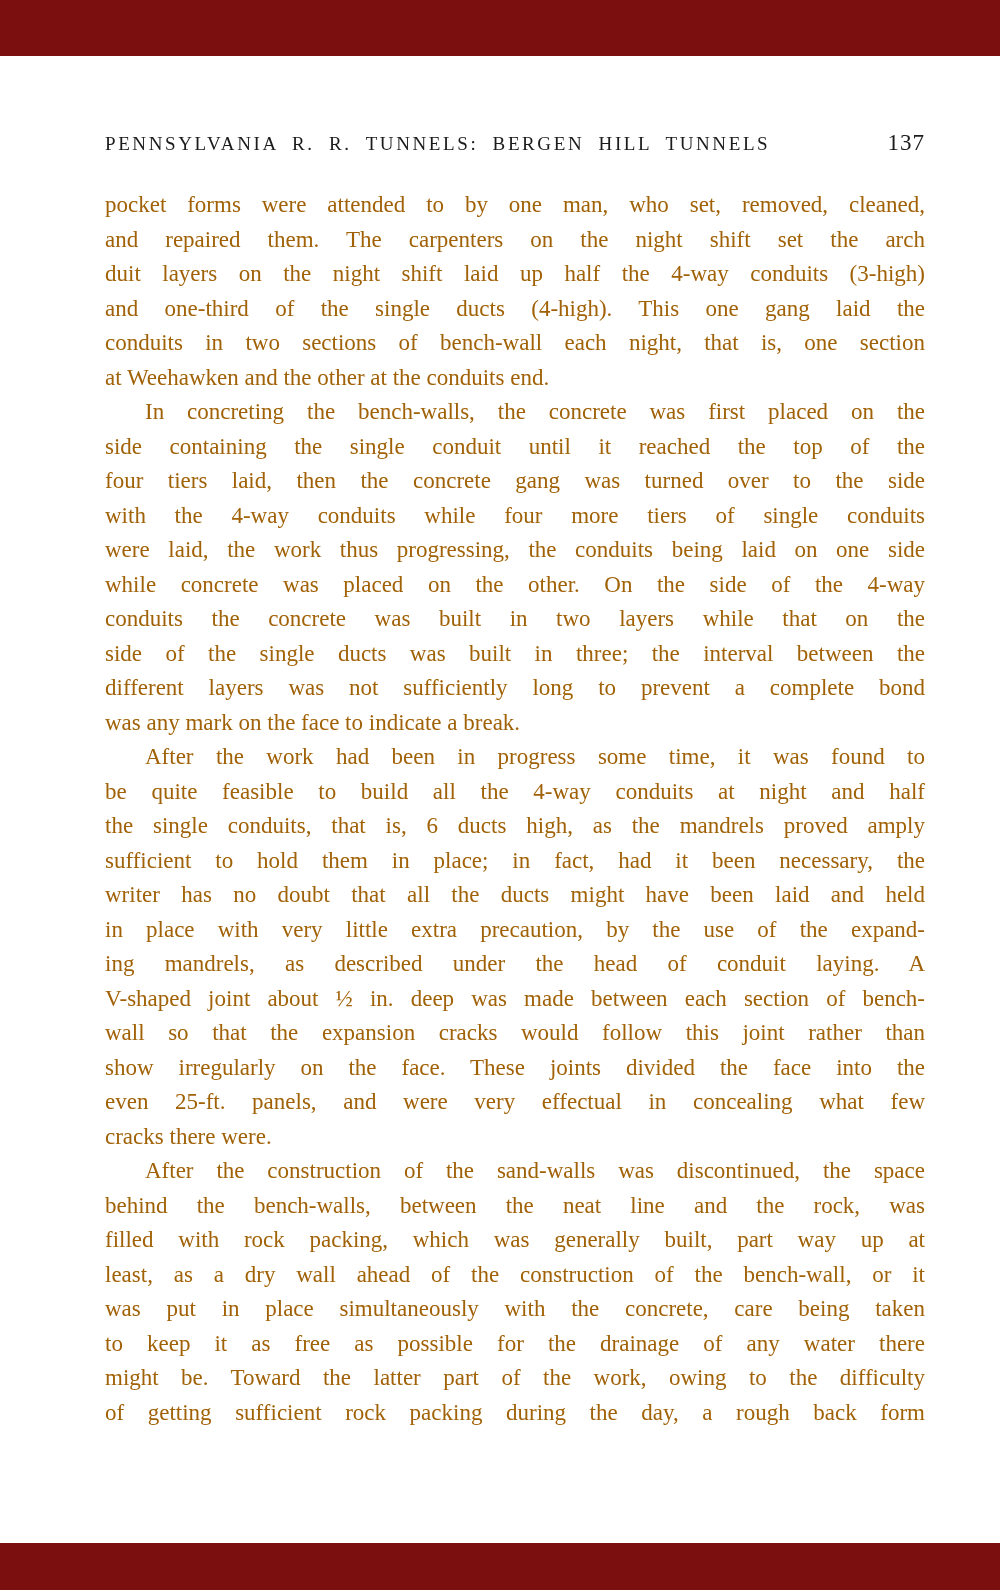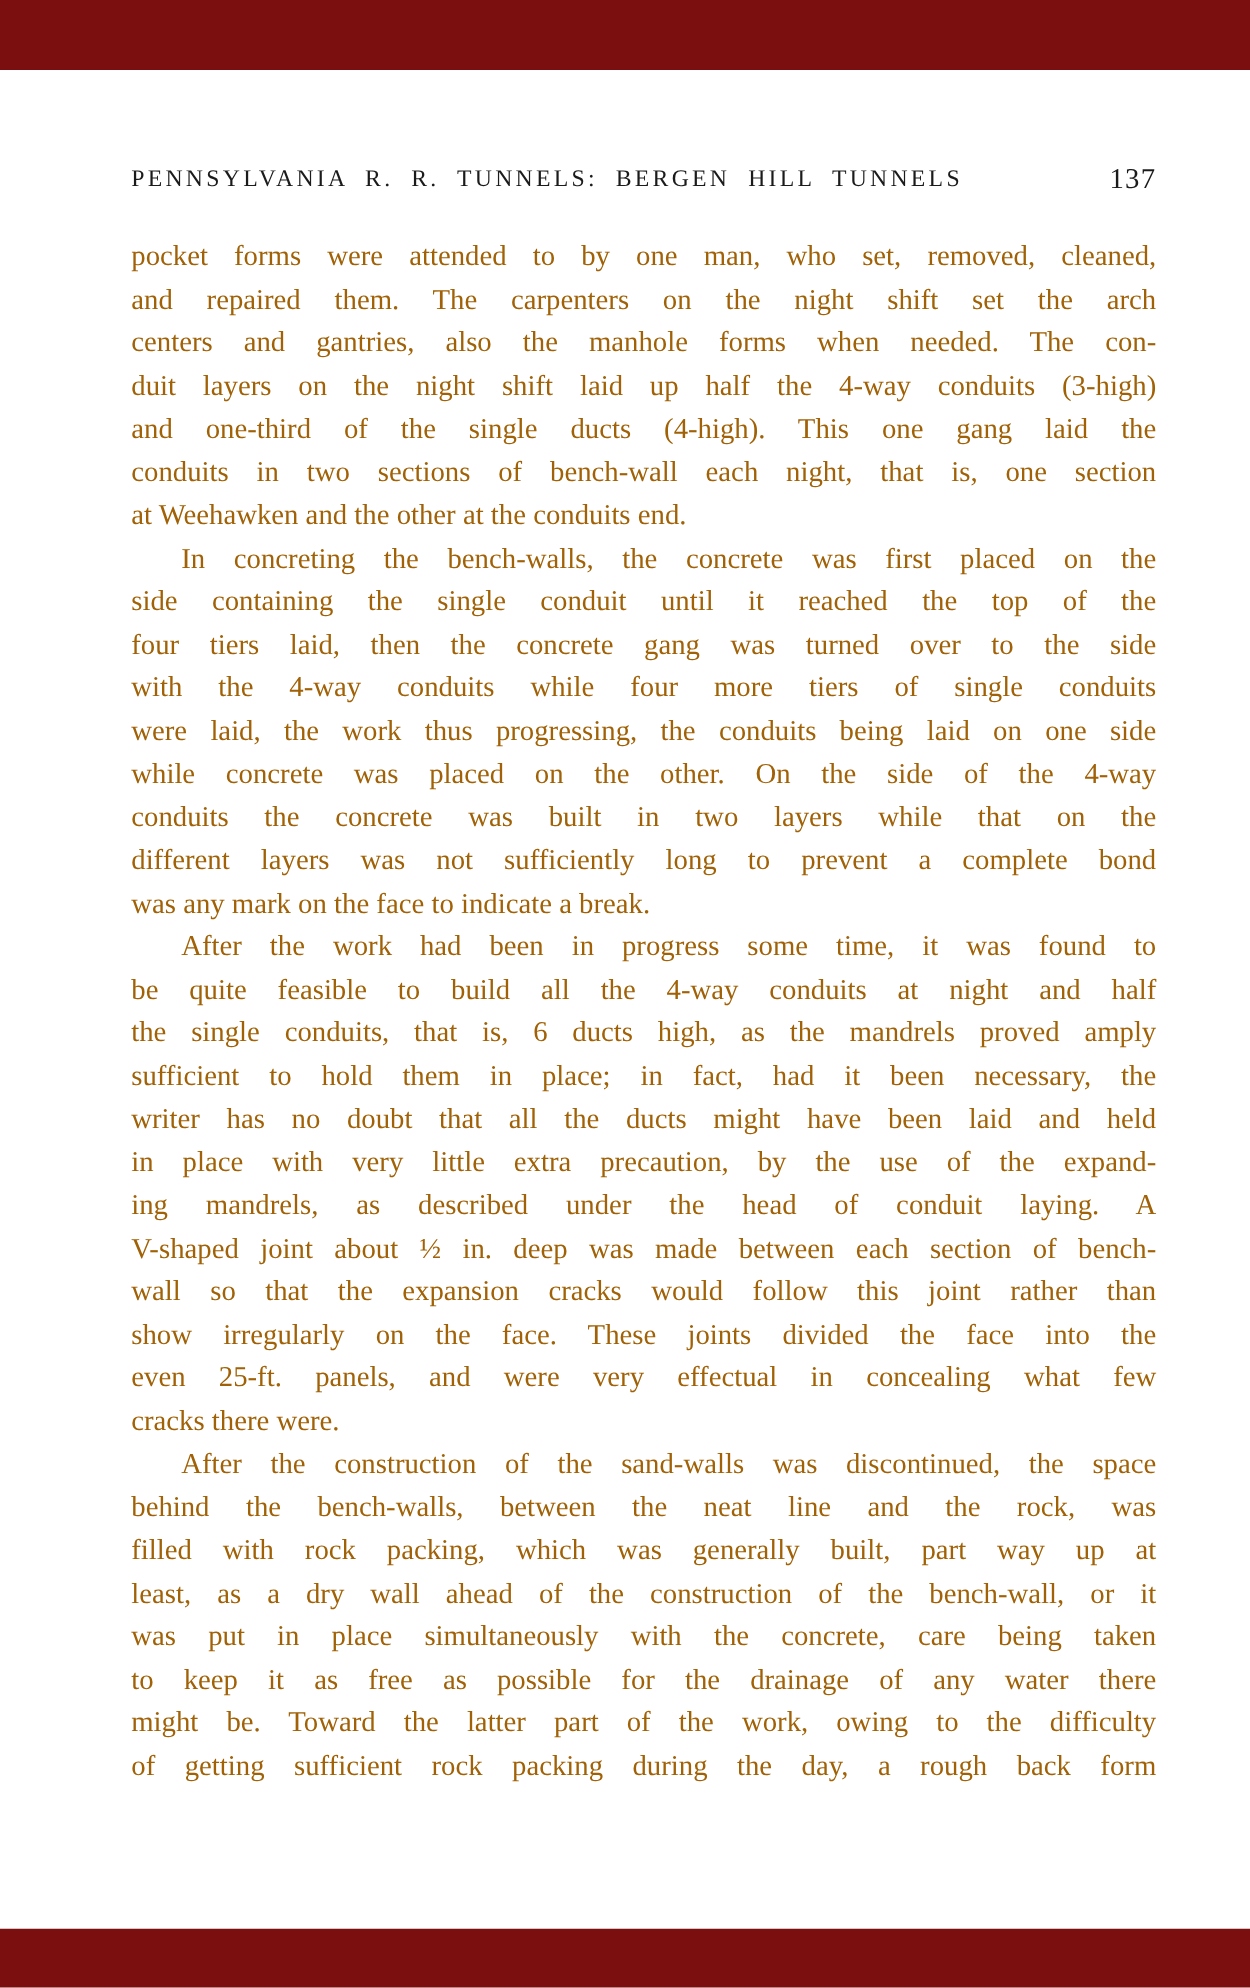--- a/index.html
+++ b/index.html
@@ -70,32 +70,32 @@
 <div id="edge-top" class="edge-bar" style="background: rgb(123, 14, 14);"></div>
 
 <div class="page-header" style="color: rgb(22, 22, 22);">
   <span class="running-title">PENNSYLVANIA R. R. TUNNELS: BERGEN HILL TUNNELS</span>
   <span class="page-number">137</span>
 </div>
 
 <div class="text-block" style="color: #a16207;">
     <div class="line">pocket forms were attended to by one man, who set, removed, cleaned,</div>
     <div class="line">and repaired them. The carpenters on the night shift set the arch</div>
-    <div class="line">centers and gantries, also the manhole forms when needed. The con-</div>
     <div class="line">duit layers on the night shift laid up half the 4-way conduits (3-high)</div>
     <div class="line">and one-third of the single ducts (4-high). This one gang laid the</div>
     <div class="line">conduits in two sections of bench-wall each night, that is, one section</div>
     <div class="line no-just">at Weehawken and the other at the conduits end.</div>
     <div class="line indent">In concreting the bench-walls, the concrete was first placed on the</div>
     <div class="line">side containing the single conduit until it reached the top of the</div>
     <div class="line">four tiers laid, then the concrete gang was turned over to the side</div>
     <div class="line">with the 4-way conduits while four more tiers of single conduits</div>
     <div class="line">were laid, the work thus progressing, the conduits being laid on one side</div>
     <div class="line">while concrete was placed on the other. On the side of the 4-way</div>
     <div class="line">conduits the concrete was built in two layers while that on the</div>
+    <div class="line">side of the single ducts was built in three; the interval between the</div>
     <div class="line">different layers was not sufficiently long to prevent a complete bond</div>
     <div class="line no-just">was any mark on the face to indicate a break.</div>
     <div class="line indent">After the work had been in progress some time, it was found to</div>
     <div class="line">be quite feasible to build all the 4-way conduits at night and half</div>
     <div class="line">the single conduits, that is, 6 ducts high, as the mandrels proved amply</div>
     <div class="line">sufficient to hold them in place; in fact, had it been necessary, the</div>
     <div class="line">writer has no doubt that all the ducts might have been laid and held</div>
     <div class="line">in place with very little extra precaution, by the use of the expand-</div>
     <div class="line">ing mandrels, as described under the head of conduit laying. A</div>
     <div class="line">V-shaped joint about ½ in. deep was made between each section of bench-</div>

